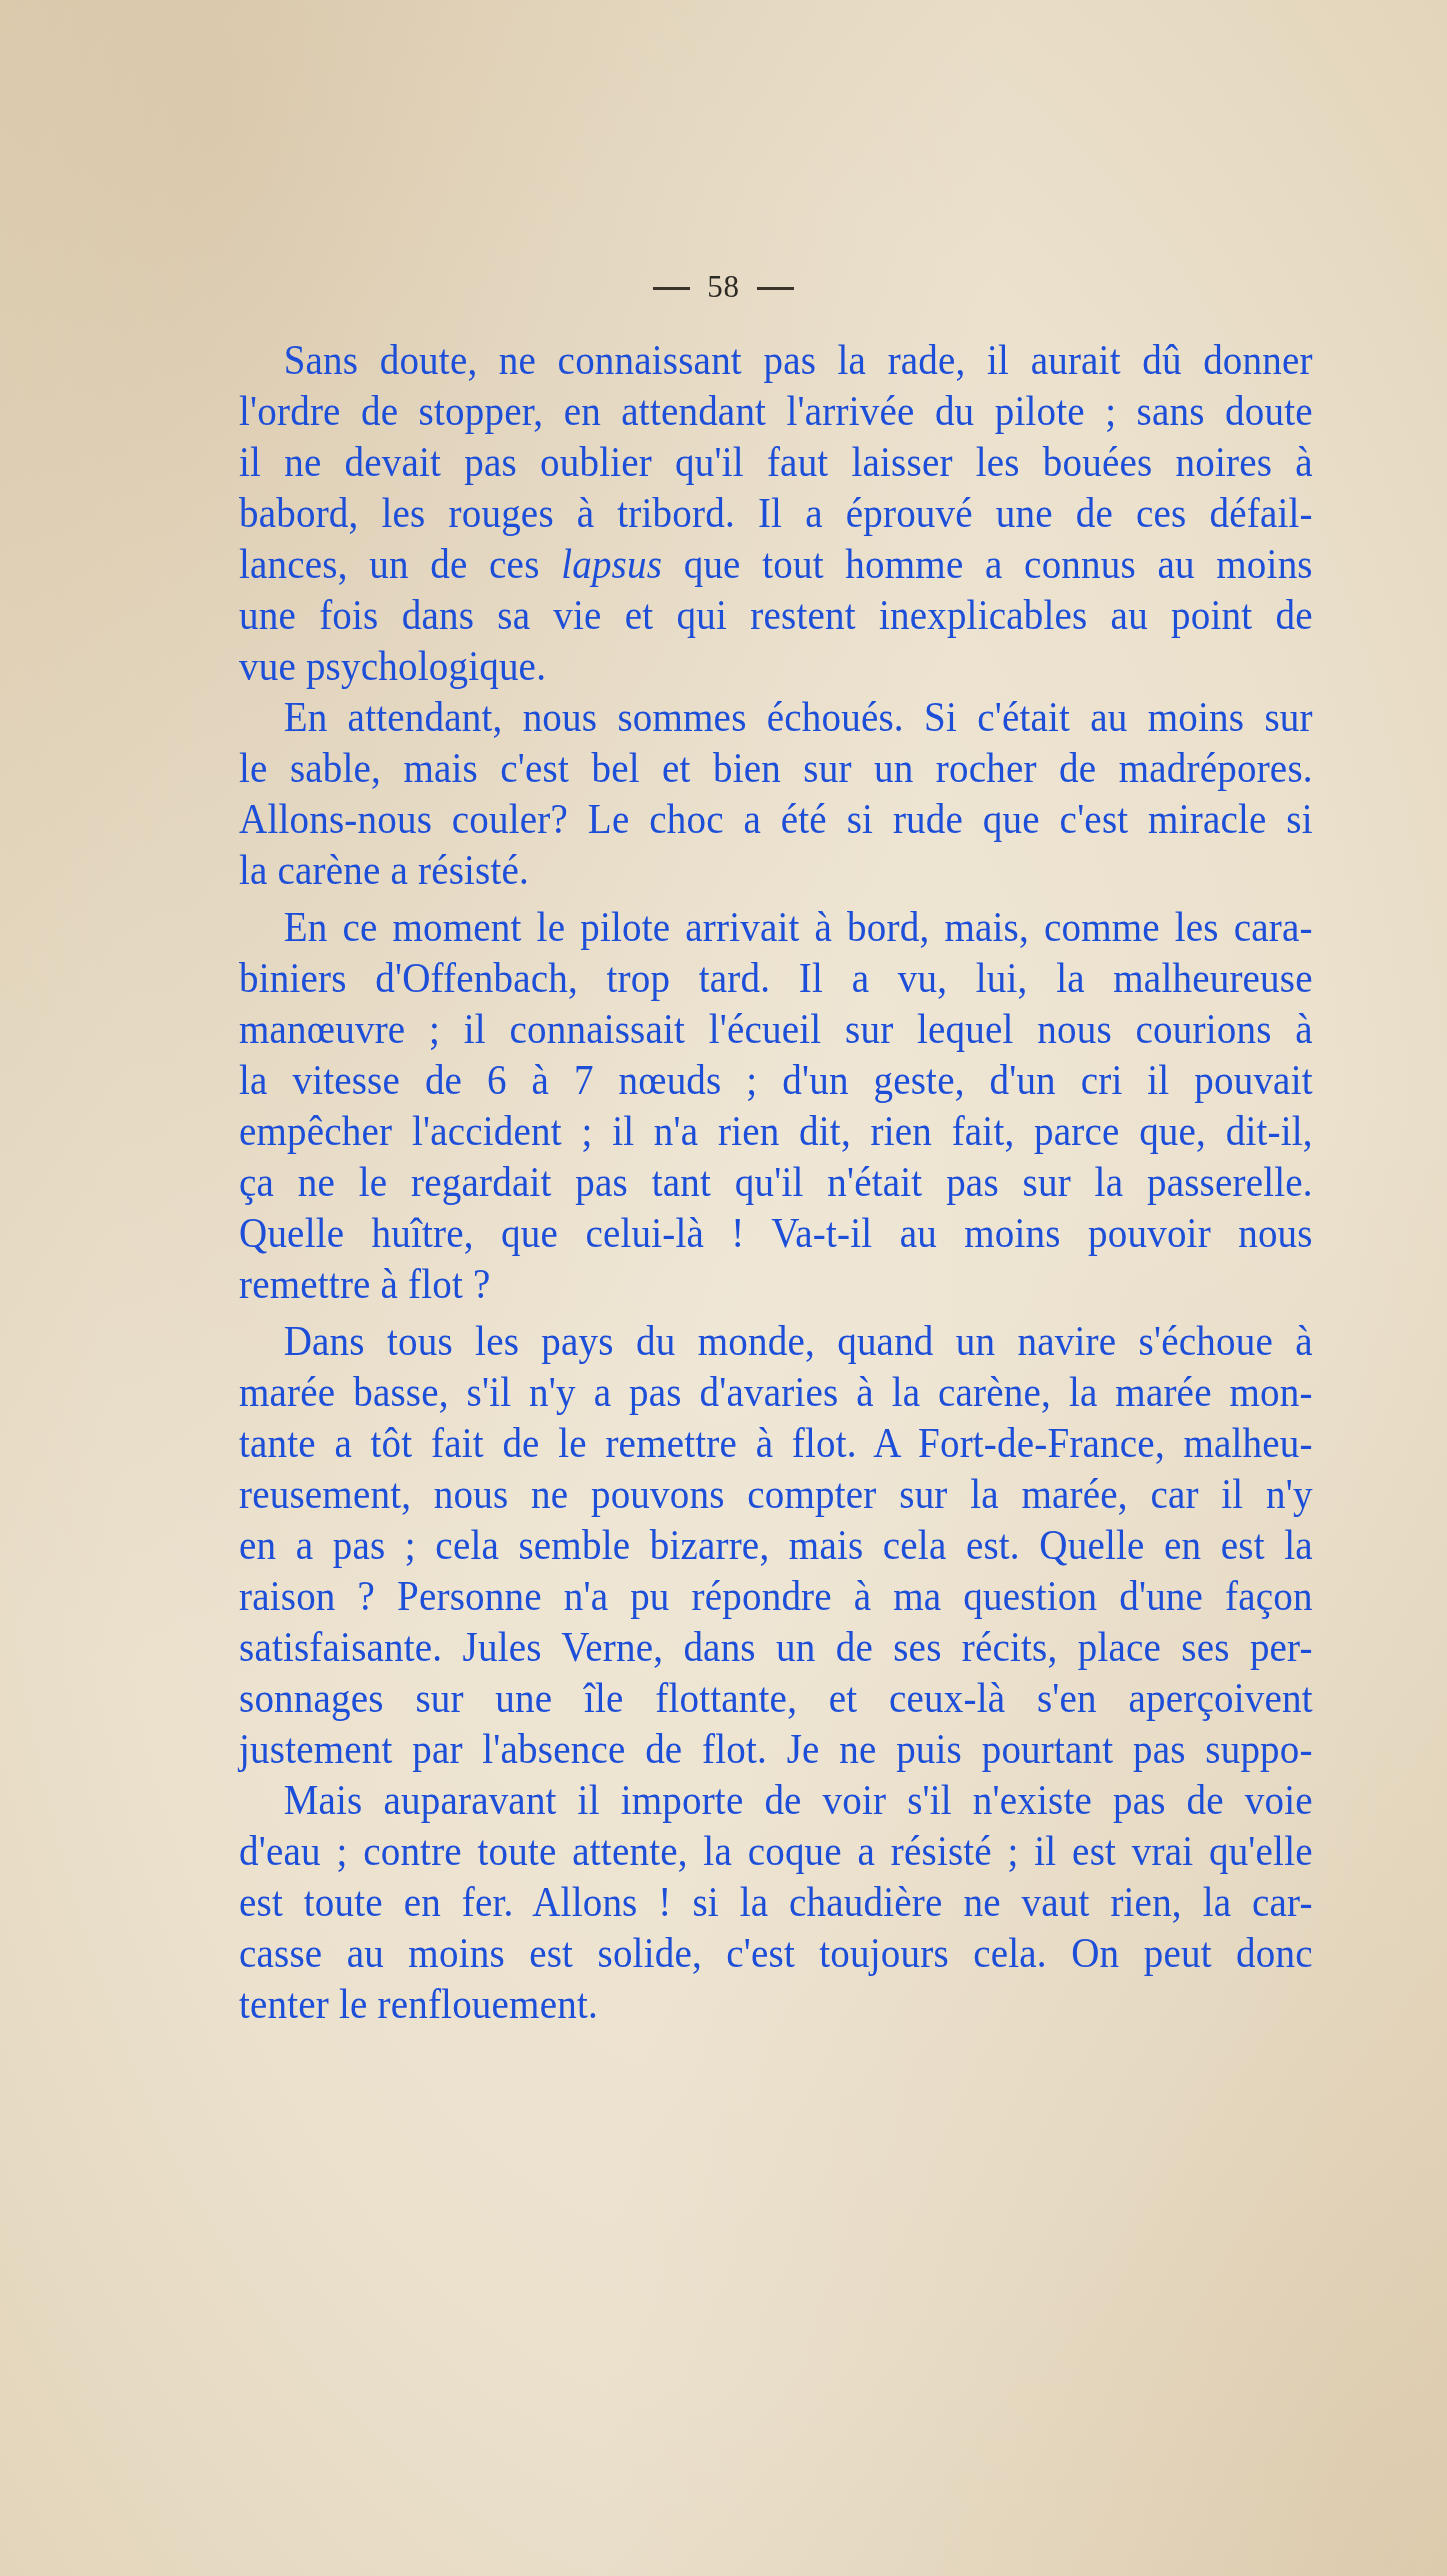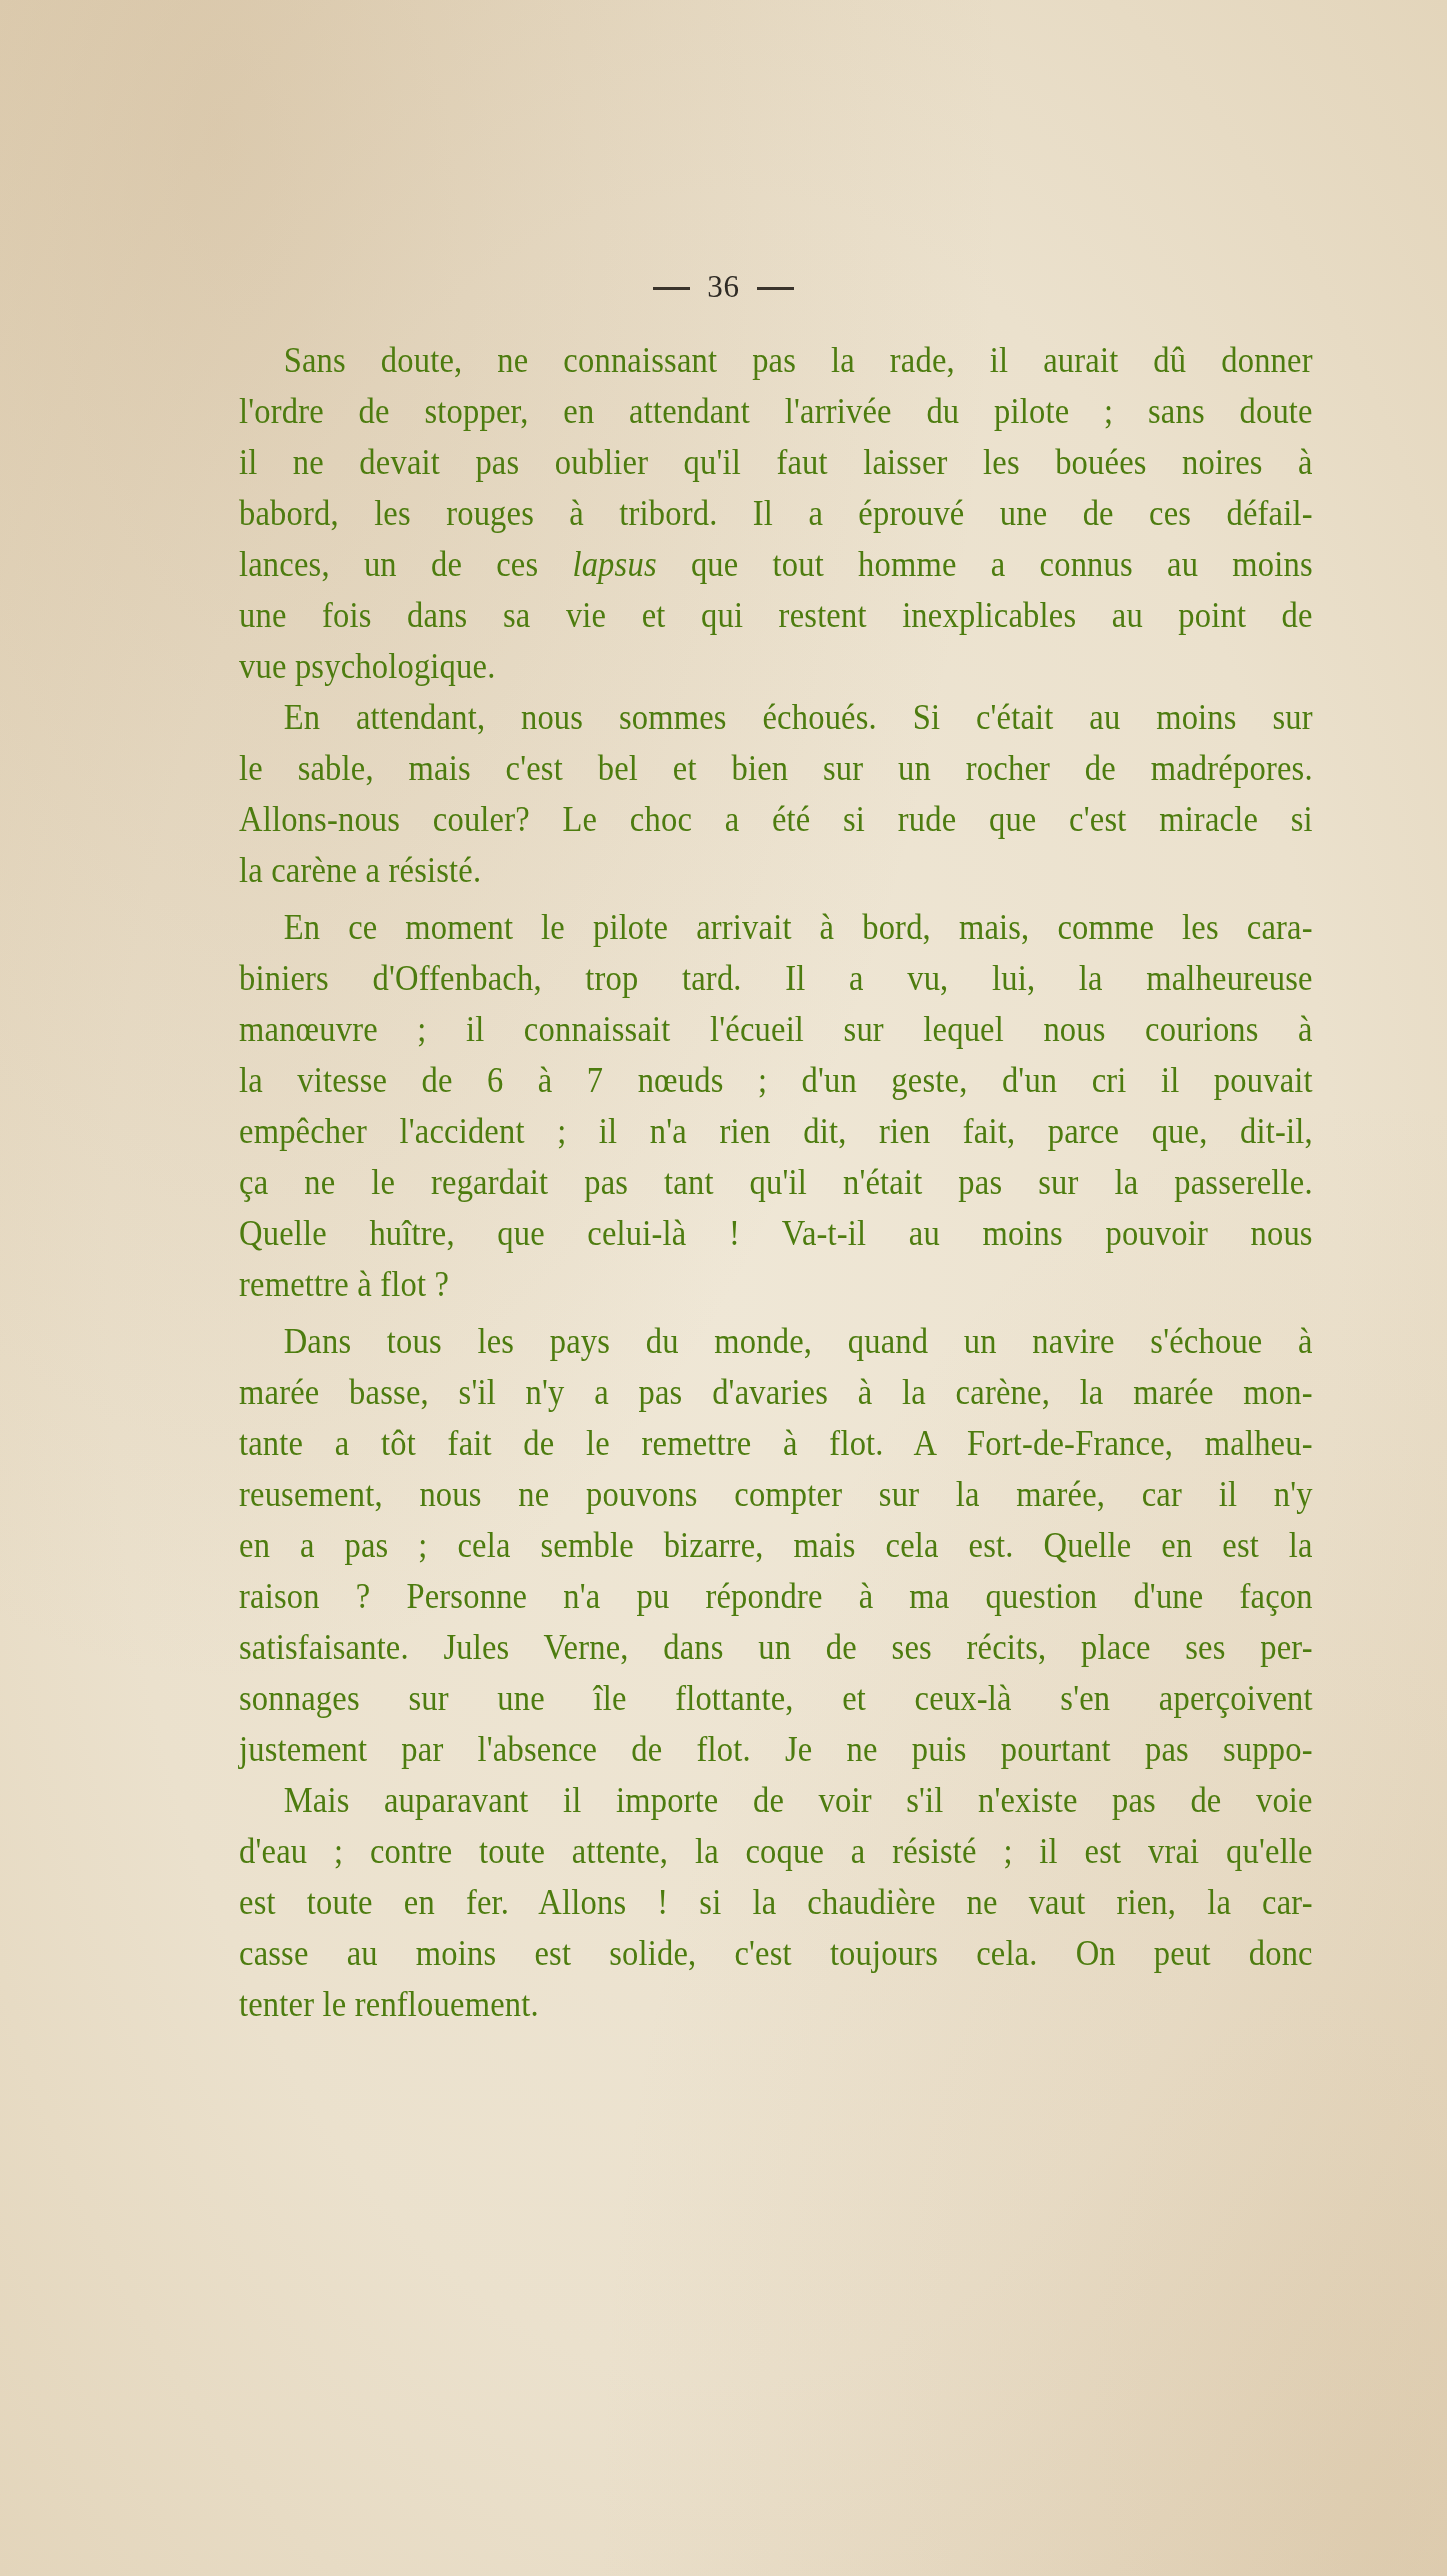--- a/index.html
+++ b/index.html
@@ -41,22 +41,22 @@
       margin: 0 17px;
       position: relative;
       top: -1.6px;
     }
     .text-block {
       position: absolute;
       top: 335px;
       left: 239px;
       width: 1074px;
       font-family: "Liberation Serif", "DejaVu Serif", serif;
-      font-size: 35px;
-      color: #4d7c0f;
+      font-size: 42px;
+      color: #1d4ed8;
       line-height: 51px;
       letter-spacing: 0.2px;
     }
     .line {
       display: block;
       height: 51px;
       white-space: nowrap;
       text-align: justify;
       text-align-last: justify;
       transform: scaleX(0.93);
@@ -76,21 +76,21 @@
     .italic {
       font-style: italic;
     }
   </style>
 </head>
 <body>
 
 <div class="paper"></div>
 
 <div class="page-number">
-  <span class="dash"></span><span>36</span><span class="dash"></span>
+  <span class="dash"></span><span>58</span><span class="dash"></span>
 </div>
 
 <div class="text-block">
 
   <div>
     <span class="line indent">Sans doute, ne connaissant pas la rade, il aurait dû donner</span>
     <span class="line">l'ordre de stopper, en attendant l'arrivée du pilote ; sans doute</span>
     <span class="line">il ne devait pas oublier qu'il faut laisser les bouées noires à</span>
     <span class="line">babord, les rouges à tribord. Il a éprouvé une de ces défail-</span>
     <span class="line">lances, un de ces <span class="italic">lapsus</span> que tout homme a connus au moins</span>

